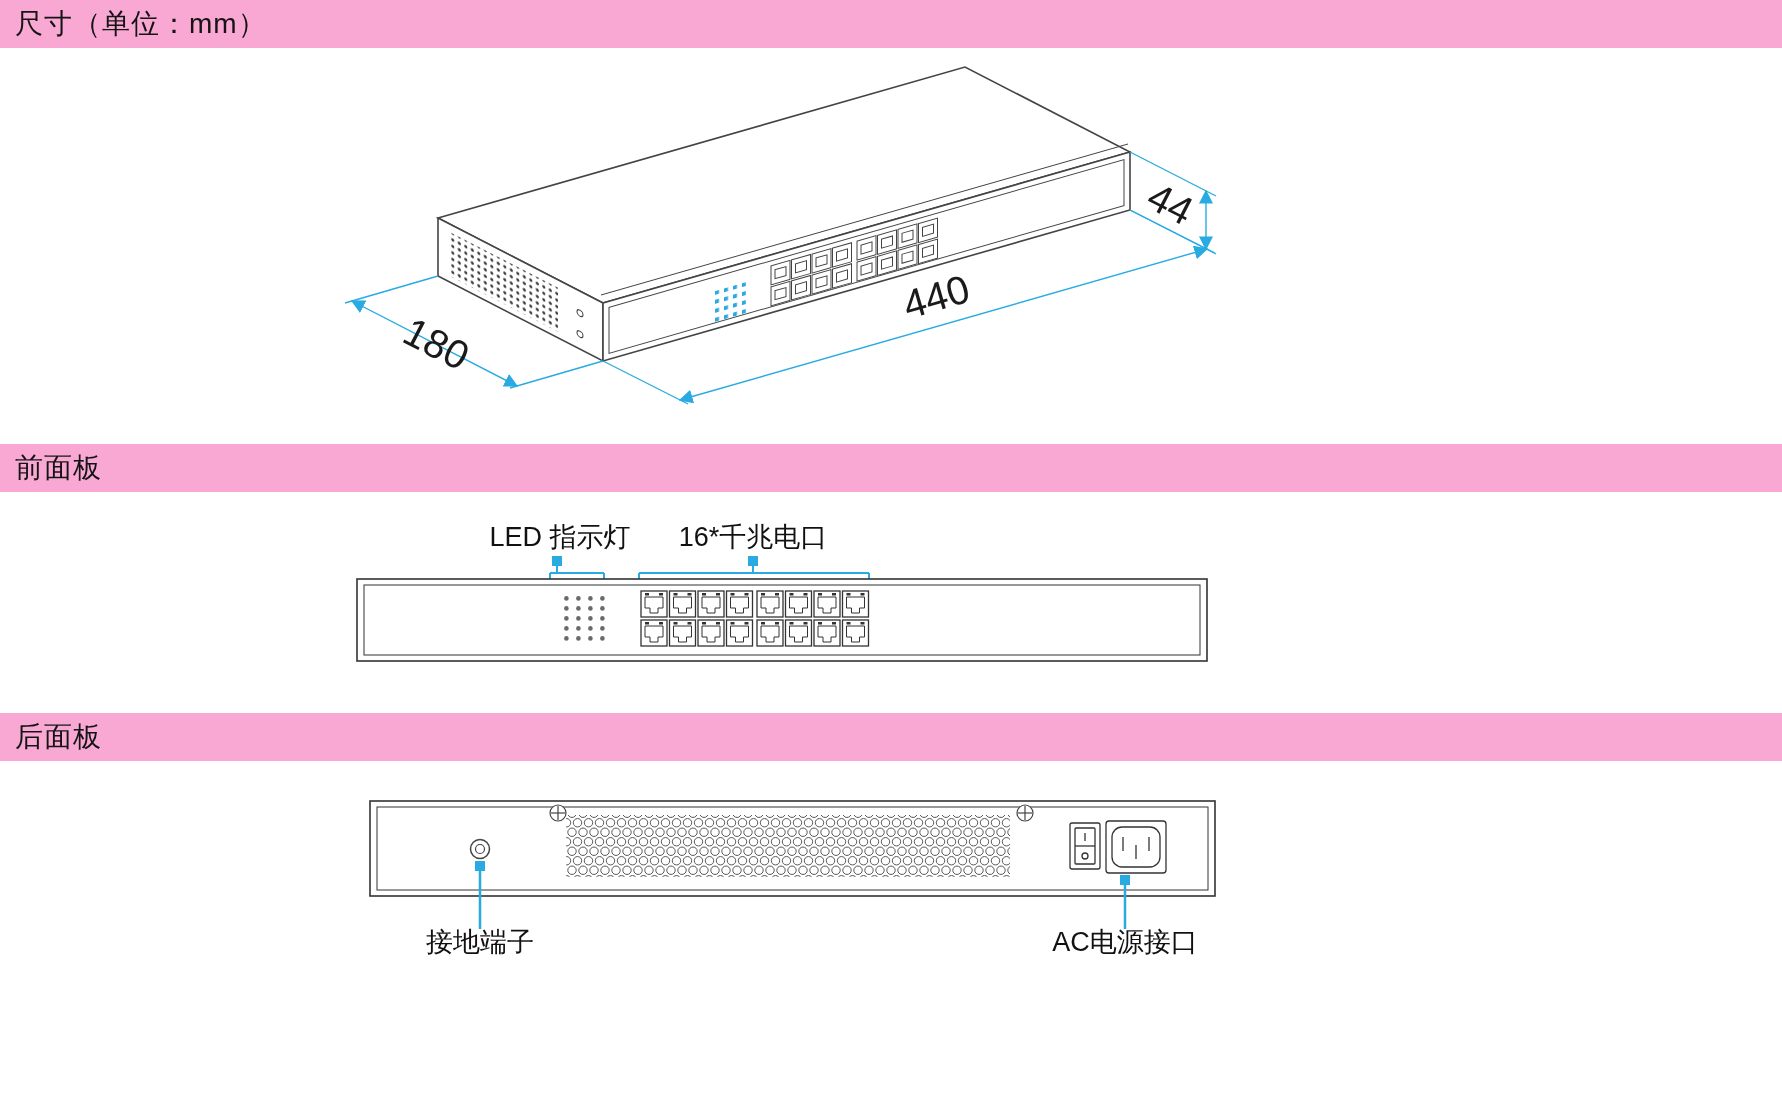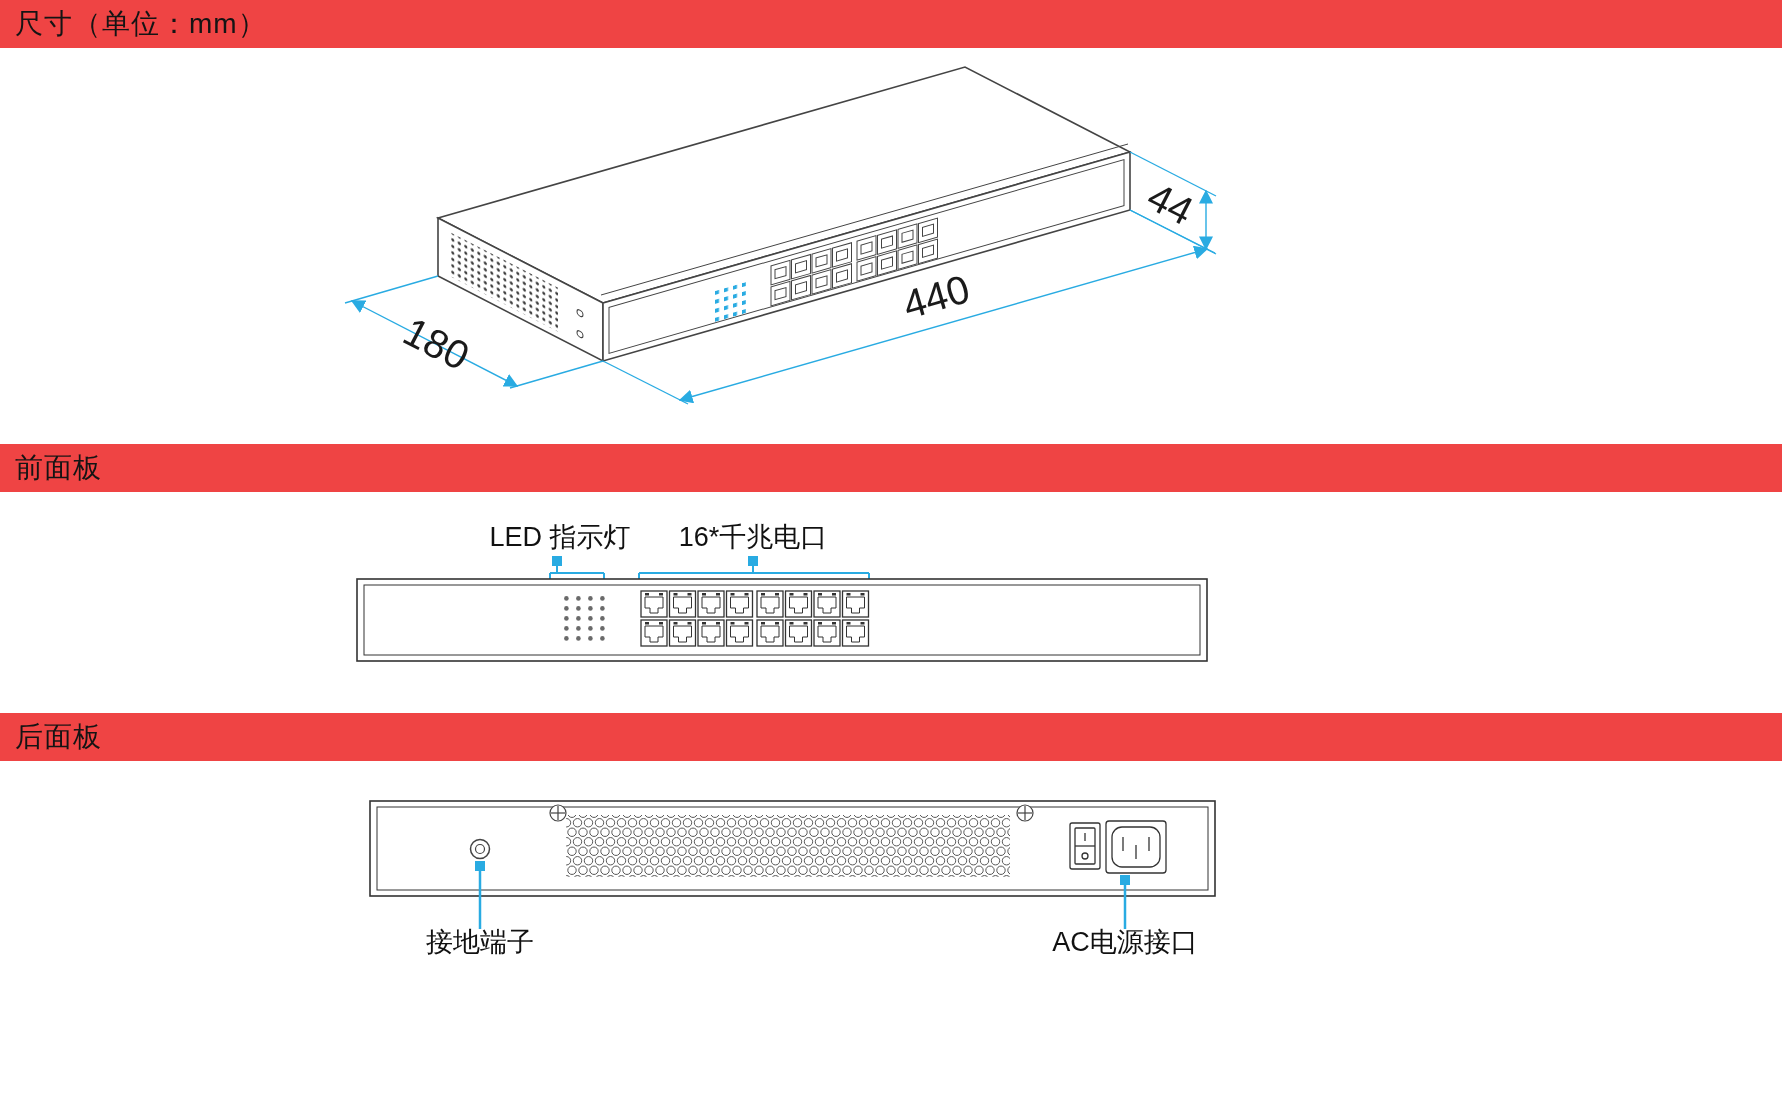--- a/index.html
+++ b/index.html
@@ -1,17 +1,17 @@
 <!DOCTYPE html>
 <html><head>
 <meta charset="utf-8">
 <style>
   html,body{margin:0;padding:0;background:#fff;}
   body{width:1782px;height:1106px;font-family:"Liberation Sans",sans-serif;overflow:hidden;}
-  .section-header{height:48px;background:#ef4444;display:flex;align-items:center;
+  .section-header{height:48px;background:#f9a8d4;display:flex;align-items:center;
     padding-left:15px;box-sizing:border-box;}
   .section-header span{font-size:28px;color:#141414;letter-spacing:1px;}
   svg{display:block;}
   svg text{font-family:"Liberation Sans",sans-serif;}
   .dim-num{font-size:40px;fill:#1a1a1a;}
   .cn-label{font-size:27px;fill:#111;}
 </style>
 </head>
 <body>
 

